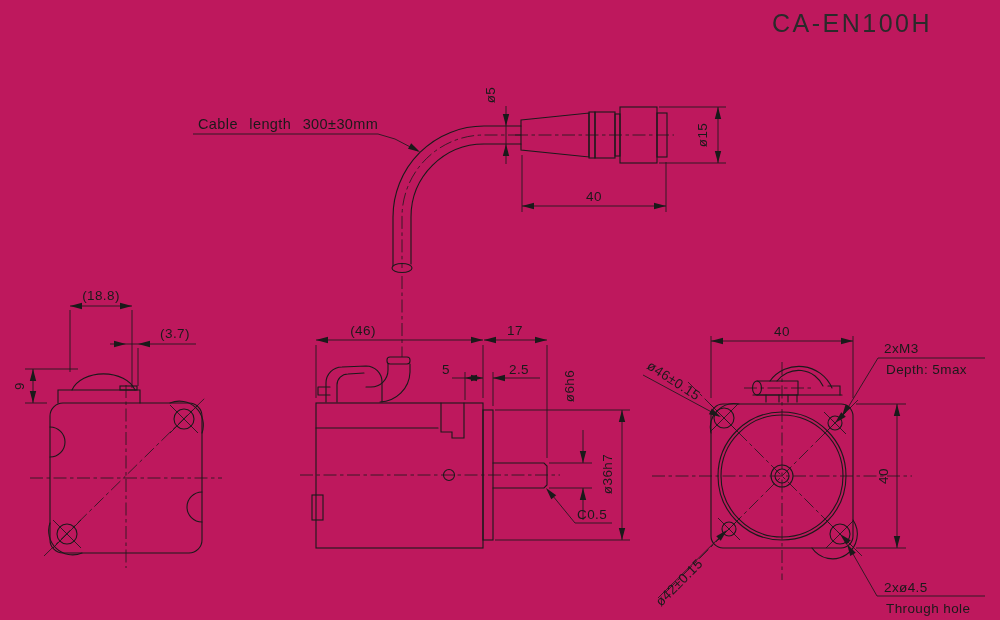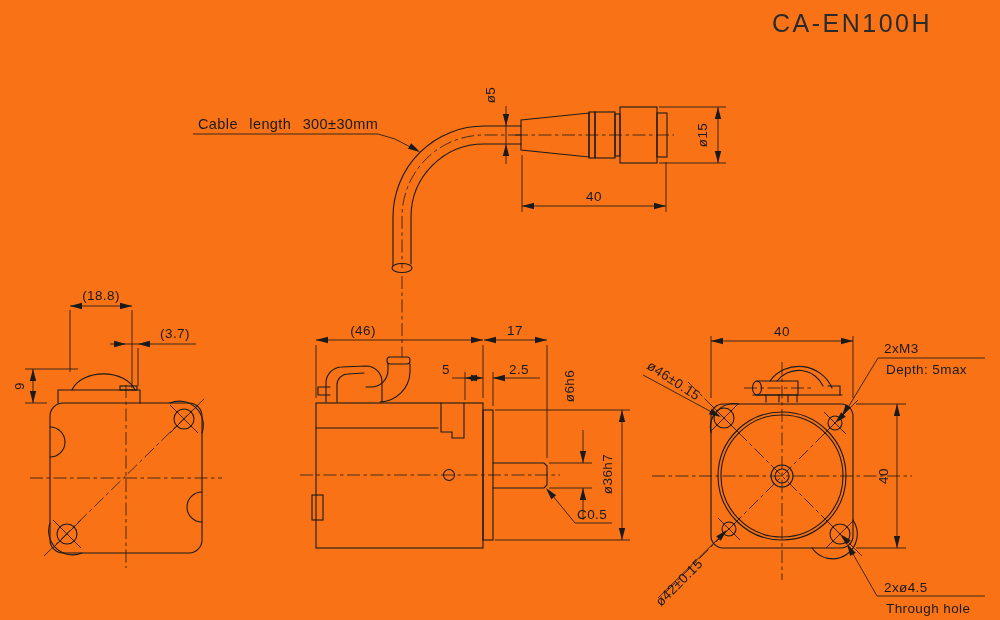--- a/index.html
+++ b/index.html
@@ -1,16 +1,16 @@
 <!DOCTYPE html>
 <html><head>
 <meta charset="utf-8">
 <style>
   html,body{margin:0;padding:0;background:#fff;}
-  #sheet{width:1000px;height:620px;position:relative;background:#f97316;overflow:hidden;}
+  #sheet{width:1000px;height:620px;position:relative;background:#be185d;overflow:hidden;}
   svg{display:block;}
   .o{stroke:#1a1a1a;stroke-width:1.1;fill:none;stroke-linecap:round;}
   .d{stroke:#1a1a1a;stroke-width:.85;fill:none;}
   .cl{stroke:#1a1a1a;stroke-width:.8;fill:none;stroke-dasharray:13 3.5 3.5 3.5;}
   .ah{fill:#1a1a1a;stroke:none;}
   text{font-family:"Liberation Sans",sans-serif;fill:#1a1a1a;letter-spacing:.4px;}
   .t{font-size:13.5px;}
   .tt{font-size:25px;letter-spacing:2.5px;fill:#2a2a2a;}
   .lbl{font-size:14.5px;word-spacing:7px;}
 </style>

